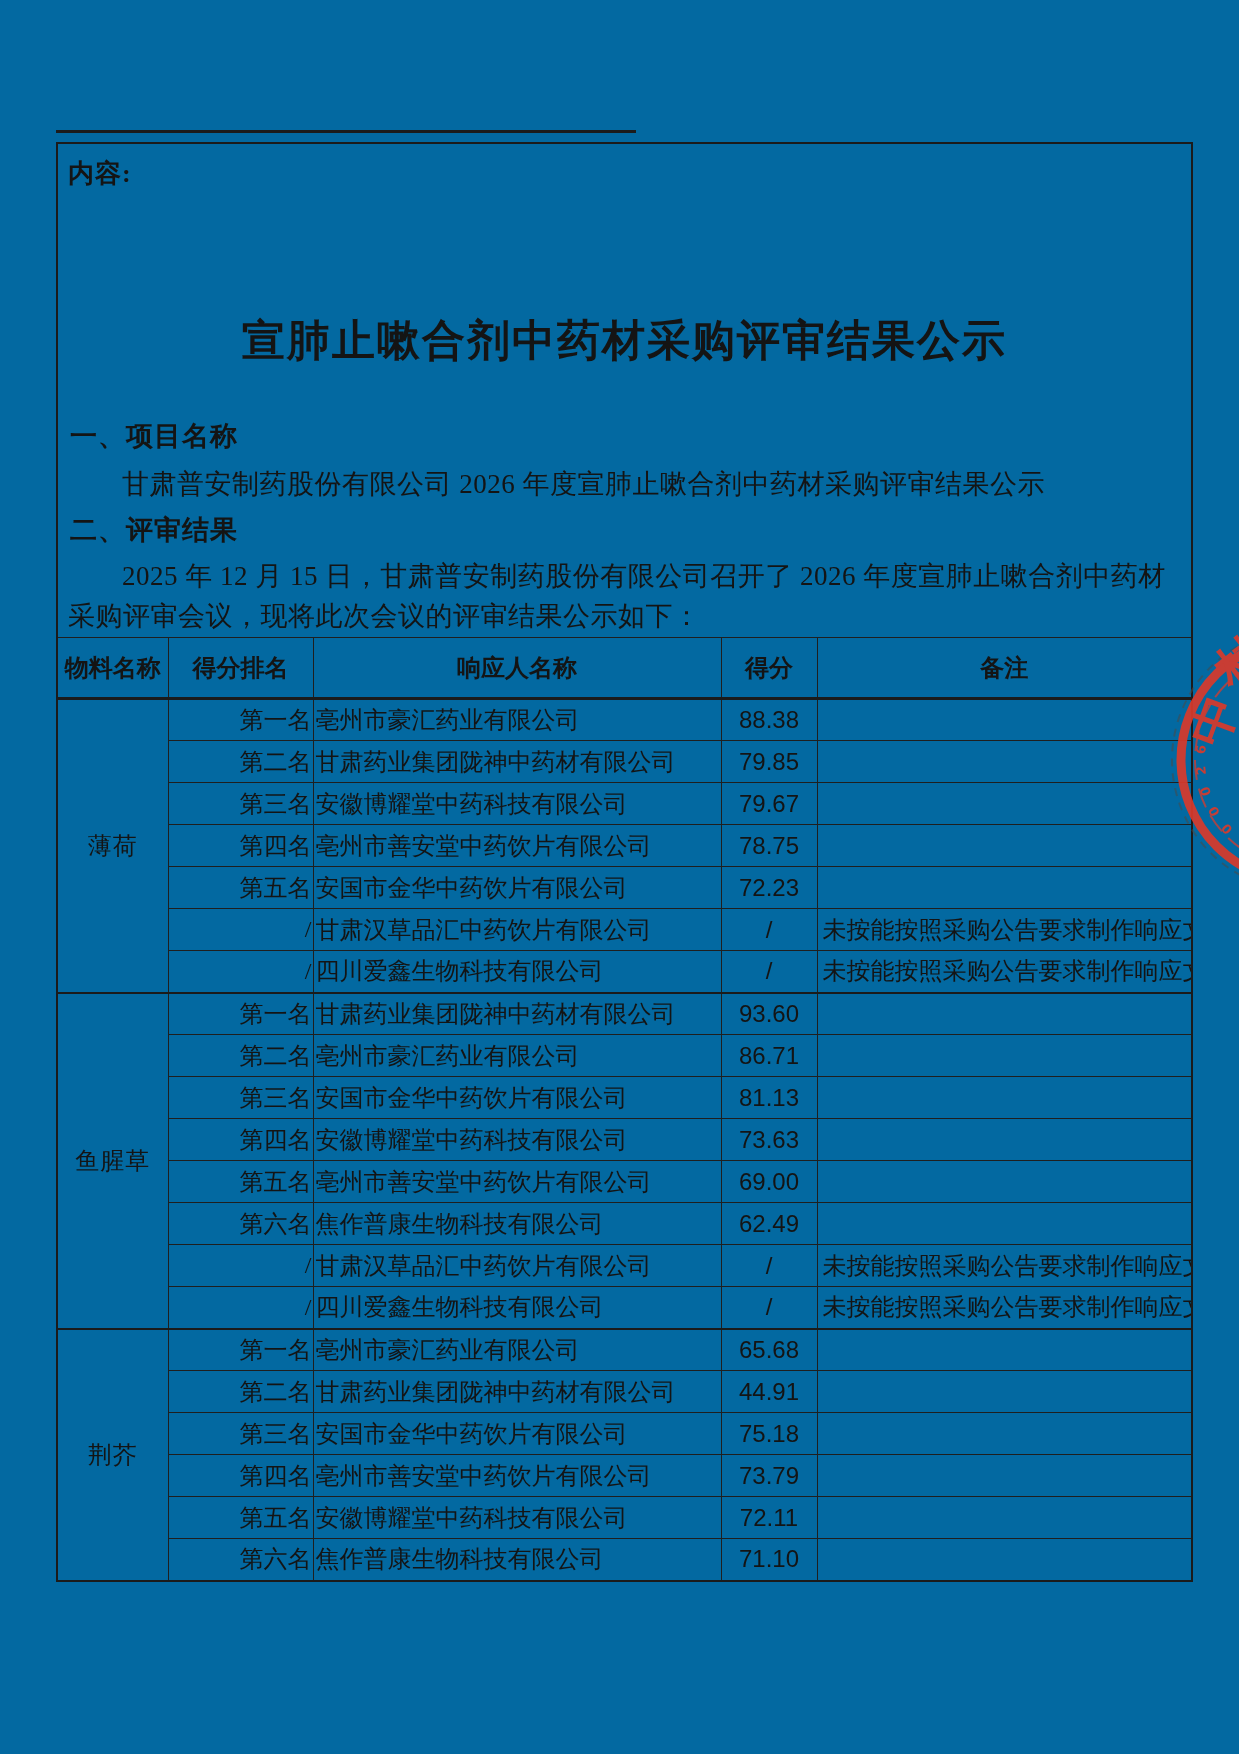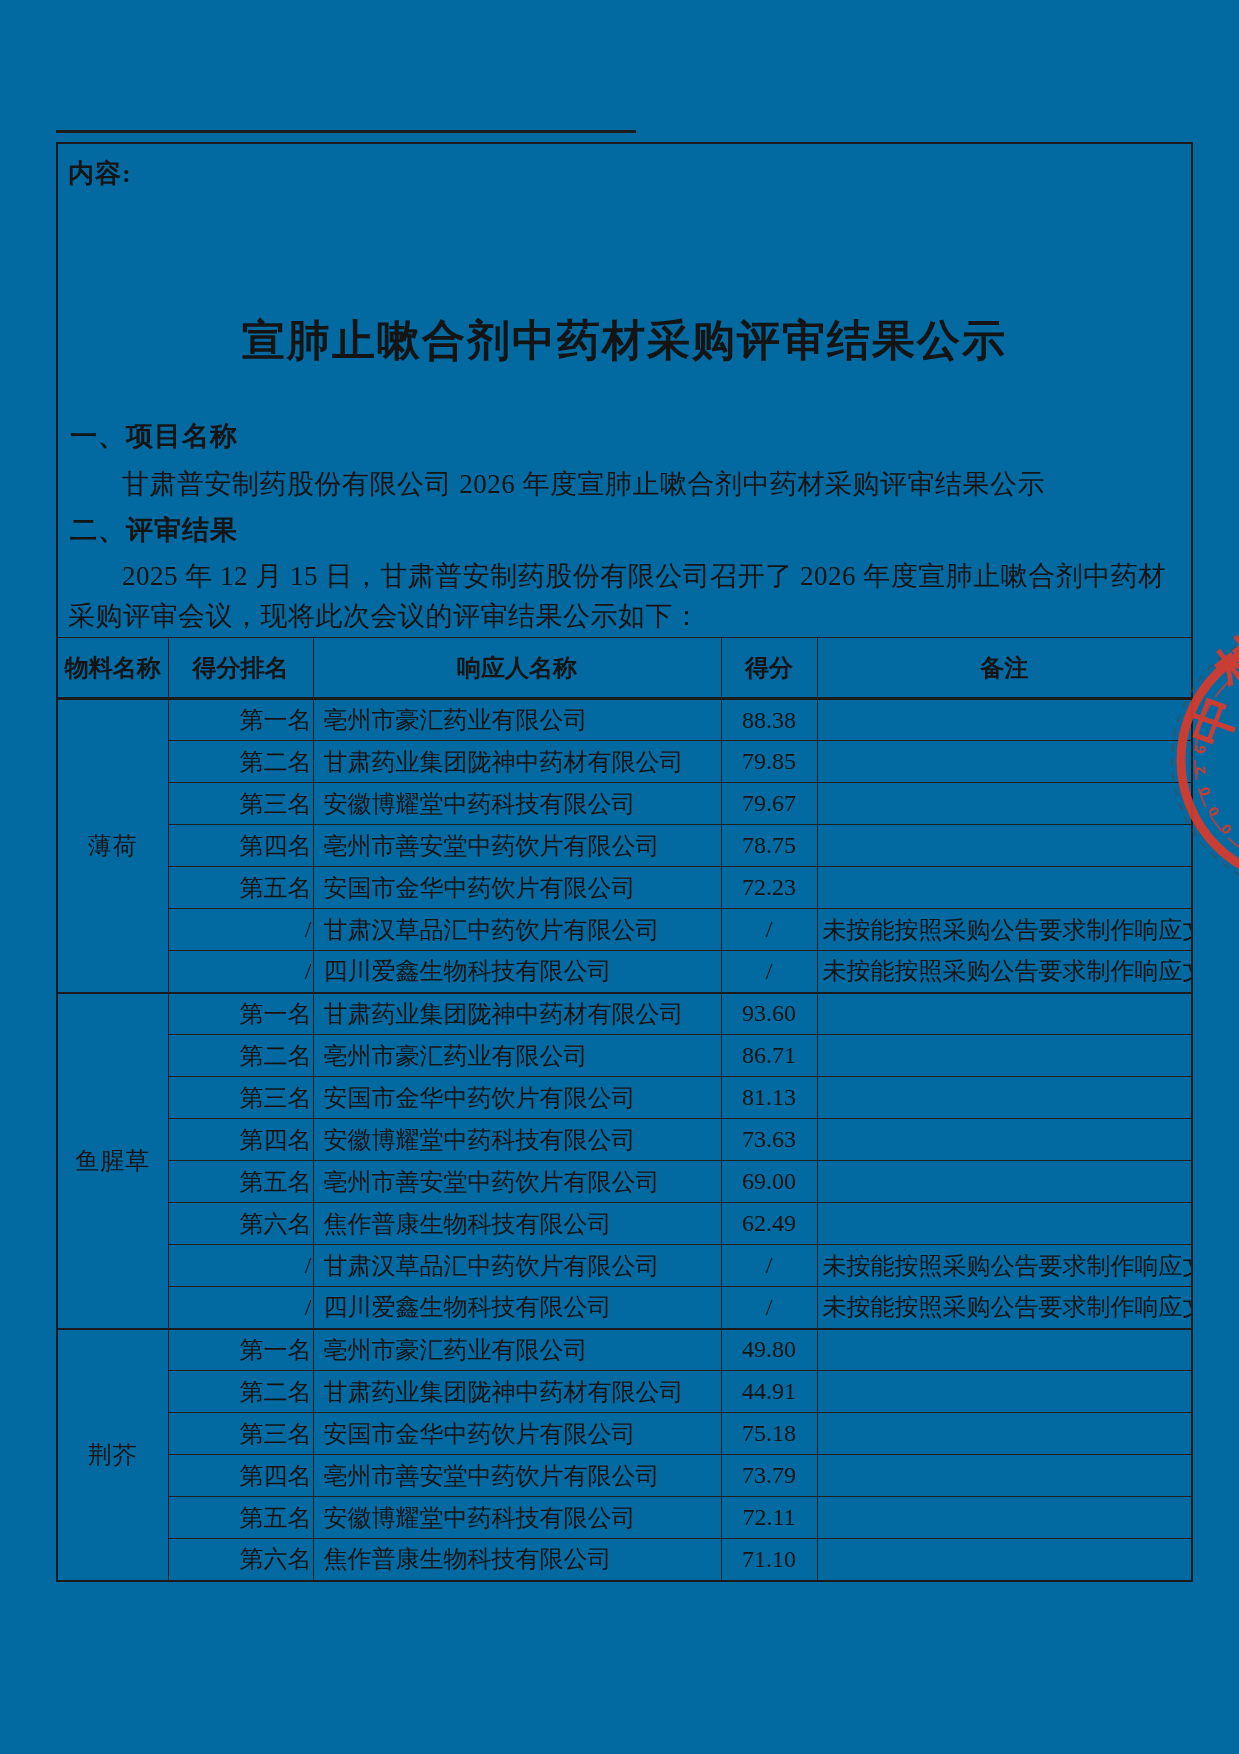--- a/index.html
+++ b/index.html
@@ -32,22 +32,22 @@
     border:1.5px solid #1f1f1f;box-sizing:border-box;
     vertical-align:middle;font-weight:normal;overflow:hidden;
   }
   table.eval th{height:61px;font-size:24px;font-weight:600;text-align:center;line-height:28px;
     border-bottom:3px solid #1b1b1b;padding:0 4px;}
   table.eval td{height:42px;font-size:24px;}
   table.eval th:first-child,table.eval td.material{border-left:none;}
   table.eval th:last-child,table.eval td.remark{border-right:none;}
   td.material{text-align:center;font-size:25px;letter-spacing:1px;}
   td.rank{text-align:right;}
-  td.company{text-align:left;padding:0 4px 0 10px;white-space:nowrap;}
-  td.score{text-align:center;font-size:23px;font-family:Liberation Serif, serif;}
+  td.company{text-align:left;padding:0 4px 0 2px;white-space:nowrap;}
+  td.score{text-align:center;font-size:23px;font-family:Liberation Sans, sans-serif;}
   td.remark{text-align:left;font-size:20px;white-space:nowrap;padding:0 2px 0 5px;}
   tr.section-start td{border-top:2.5px solid #1b1b1b;}
   .seal{position:absolute;left:1139px;top:600px;width:100px;height:300px;pointer-events:none;}
 </style>
 </head>
 <body>
 
 <div class="page">
 
   <div class="top-partial-line"></div>
@@ -174,21 +174,21 @@
           <tr>
             <td class="rank">/</td>
             <td class="company">四川爱鑫生物科技有限公司</td>
             <td class="score">/</td>
             <td class="remark">未按能按照采购公告要求制作响应文件</td>
           </tr>
           <tr class="section-start">
             <td class="material" rowspan="6">荆芥</td>
             <td class="rank">第一名</td>
             <td class="company">亳州市豪汇药业有限公司</td>
-            <td class="score">49.80</td>
+            <td class="score">65.68</td>
             <td class="remark"></td>
           </tr>
           <tr>
             <td class="rank">第二名</td>
             <td class="company">甘肃药业集团陇神中药材有限公司</td>
             <td class="score">44.91</td>
             <td class="remark"></td>
           </tr>
           <tr>
             <td class="rank">第三名</td>

